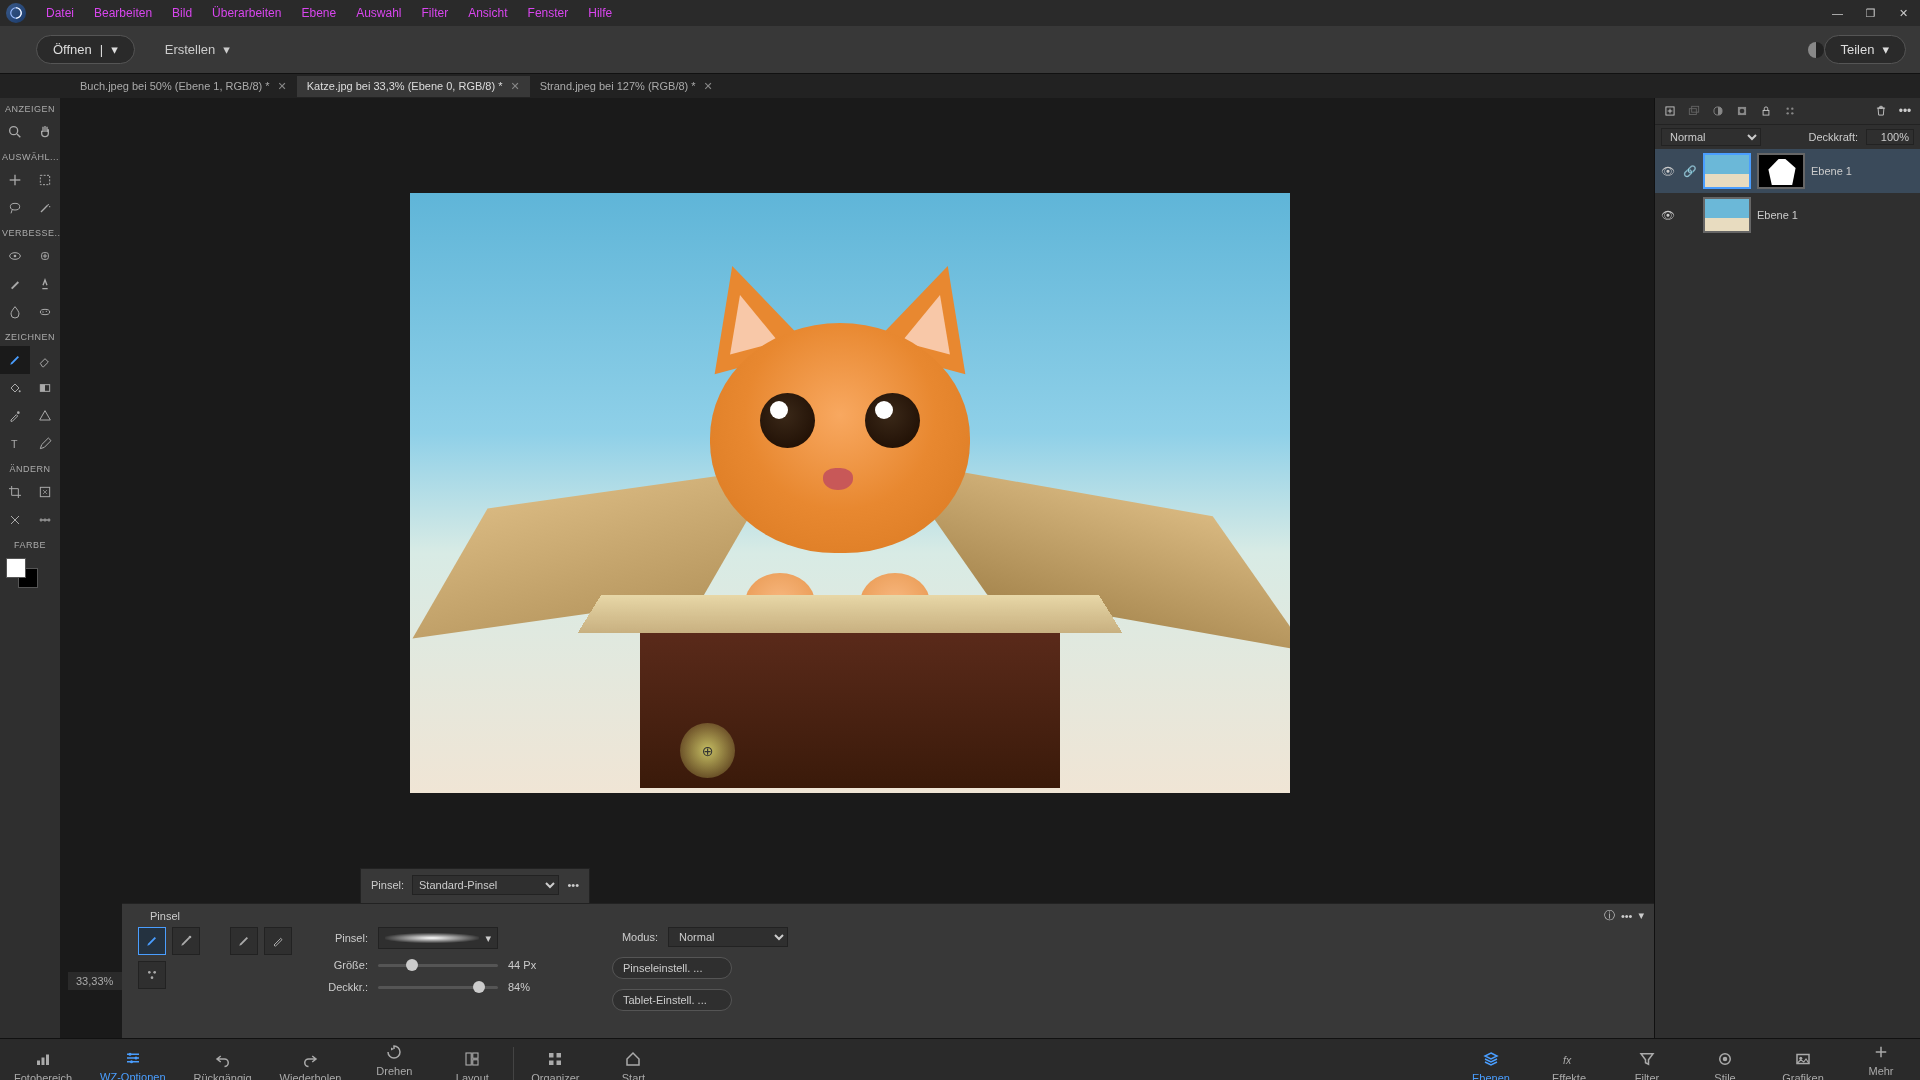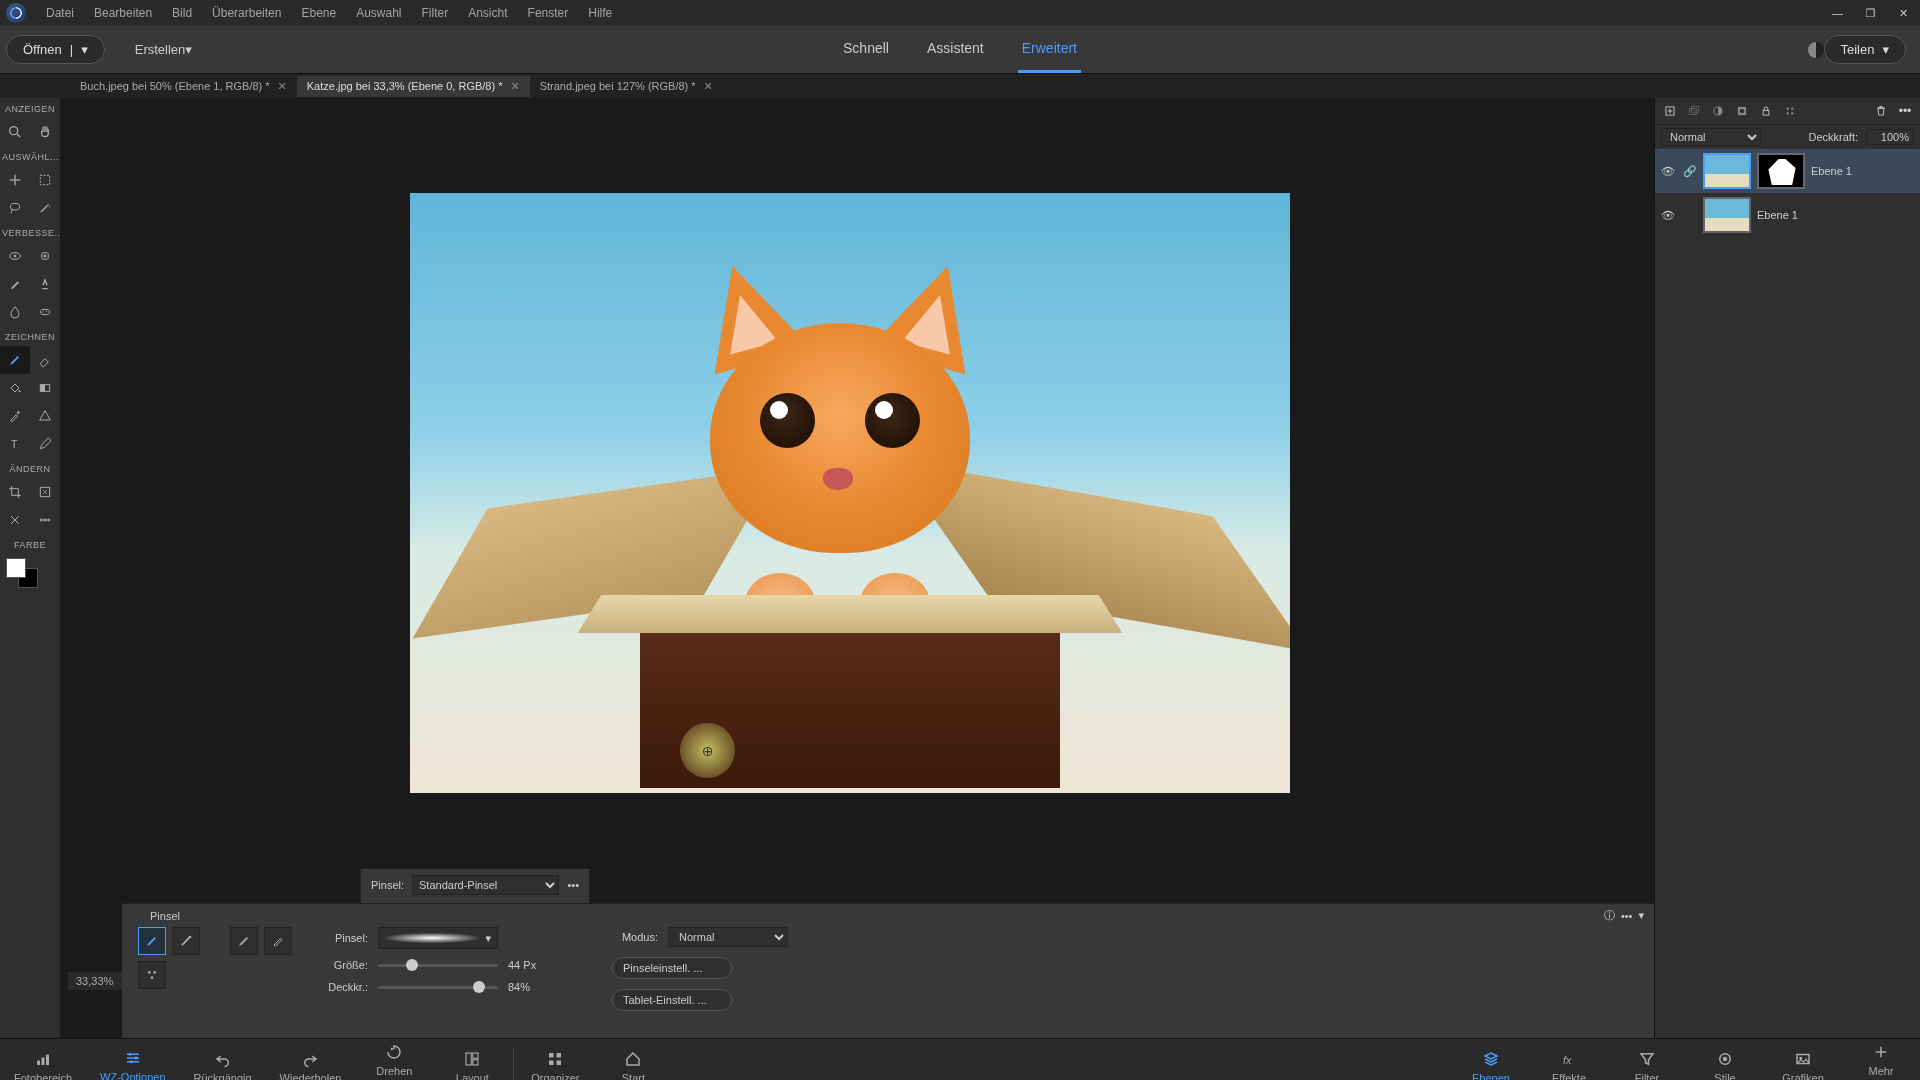--- a/index.html
+++ b/index.html
@@ -2,29 +2,29 @@
 <html><head>
 <meta charset="utf-8">
 <style>
 * { margin: 0; padding: 0; box-sizing: border-box; font-family: "Segoe UI", Arial, sans-serif; }
 body { background: #1a1a1a; color: #ccc; width: 1920px; height: 1080px; overflow: hidden; font-size: 12px; user-select: none; }
 
 
 .titlebar { height: 26px; background: #2a2a2a; display: flex; align-items: center; padding-left: 6px; }
 .app-logo { width: 20px; height: 20px; background: linear-gradient(135deg,#3a5a8a,#1a3a6a); border-radius: 50%; display: flex; align-items: center; justify-content: center; margin-right: 10px; }
 .app-logo svg { width: 14px; height: 14px; }
-.menu-item { padding: 0 10px; font-size: 12px; color: #a3a3a3; cursor: default; line-height: 26px; }
+.menu-item { padding: 0 10px; font-size: 12px; color: #d946ef; cursor: default; line-height: 26px; }
 .window-controls { margin-left: auto; display: flex; }
 .window-controls div { width: 33px; height: 26px; display: flex; align-items: center; justify-content: center; font-size: 11px; }
 
 
 .subheader { height: 48px; background: #383838; display: flex; align-items: center; border-bottom: 1px solid #111; }
-.left-actions { display: flex; align-items: center; gap: 18px; padding-left: 6px; }
+.left-actions { display: flex; align-items: center; gap: 18px; padding-left: 14px; margin-left: 22px; }
 .btn-pill { background: #2a2a2a; border: 1px solid #555; border-radius: 20px; padding: 6px 16px; color: #ddd; font-size: 13px; display: flex; align-items: center; gap: 8px; }
-.btn-text { color: #ccc; font-size: 13px; display: flex; align-items: center; padding: 6px 12px; }
+.btn-text { color: #ccc; font-size: 13px; display: flex; align-items: center; gap: 8px; padding: 6px 12px; }
 .center-tabs { position: absolute; left: 50%; transform: translateX(-50%); display: flex; gap: 30px; }
 .center-tab { font-size: 14px; color: #ccc; padding: 14px 4px; }
 .center-tab.active { color: #4a9eff; border-bottom: 3px solid #4a9eff; }
 .right-actions { margin-left: auto; display: flex; align-items: center; padding-right: 14px; }
 .theme-icon { width: 16px; height: 16px; border-radius: 50%; background: linear-gradient(90deg,#888 50%,#222 50%); }
 
 
 .filetabs { height: 24px; background: #222; display: flex; align-items: center; padding-left: 70px; }
 .filetab { padding: 4px 10px; font-size: 11px; color: #aaa; display: flex; align-items: center; gap: 8px; }
 .filetab.active { background: #383838; color: #ddd; }
@@ -156,25 +156,20 @@
     <div class="btn-pill">
         <span>Öffnen</span>
         <span>|</span>
         <span>▾</span>
       </div>
     <div class="btn-text">
         <span>Erstellen</span>
         <span>▾</span>
       </div>
   </div>
-  <div class="center-tabs">
-    <div class="center-tab">Schnell</div>
-    <div class="center-tab">Assistent</div>
-    <div class="center-tab active">Erweitert</div>
-  </div>
   <div class="right-actions">
     <div class="theme-icon"></div>
     <div class="btn-pill">
         <span>Teilen</span>
         <span>▾</span>
       </div>
   </div>
 </div>
 
 <div class="filetabs" id="filetabs-host">

